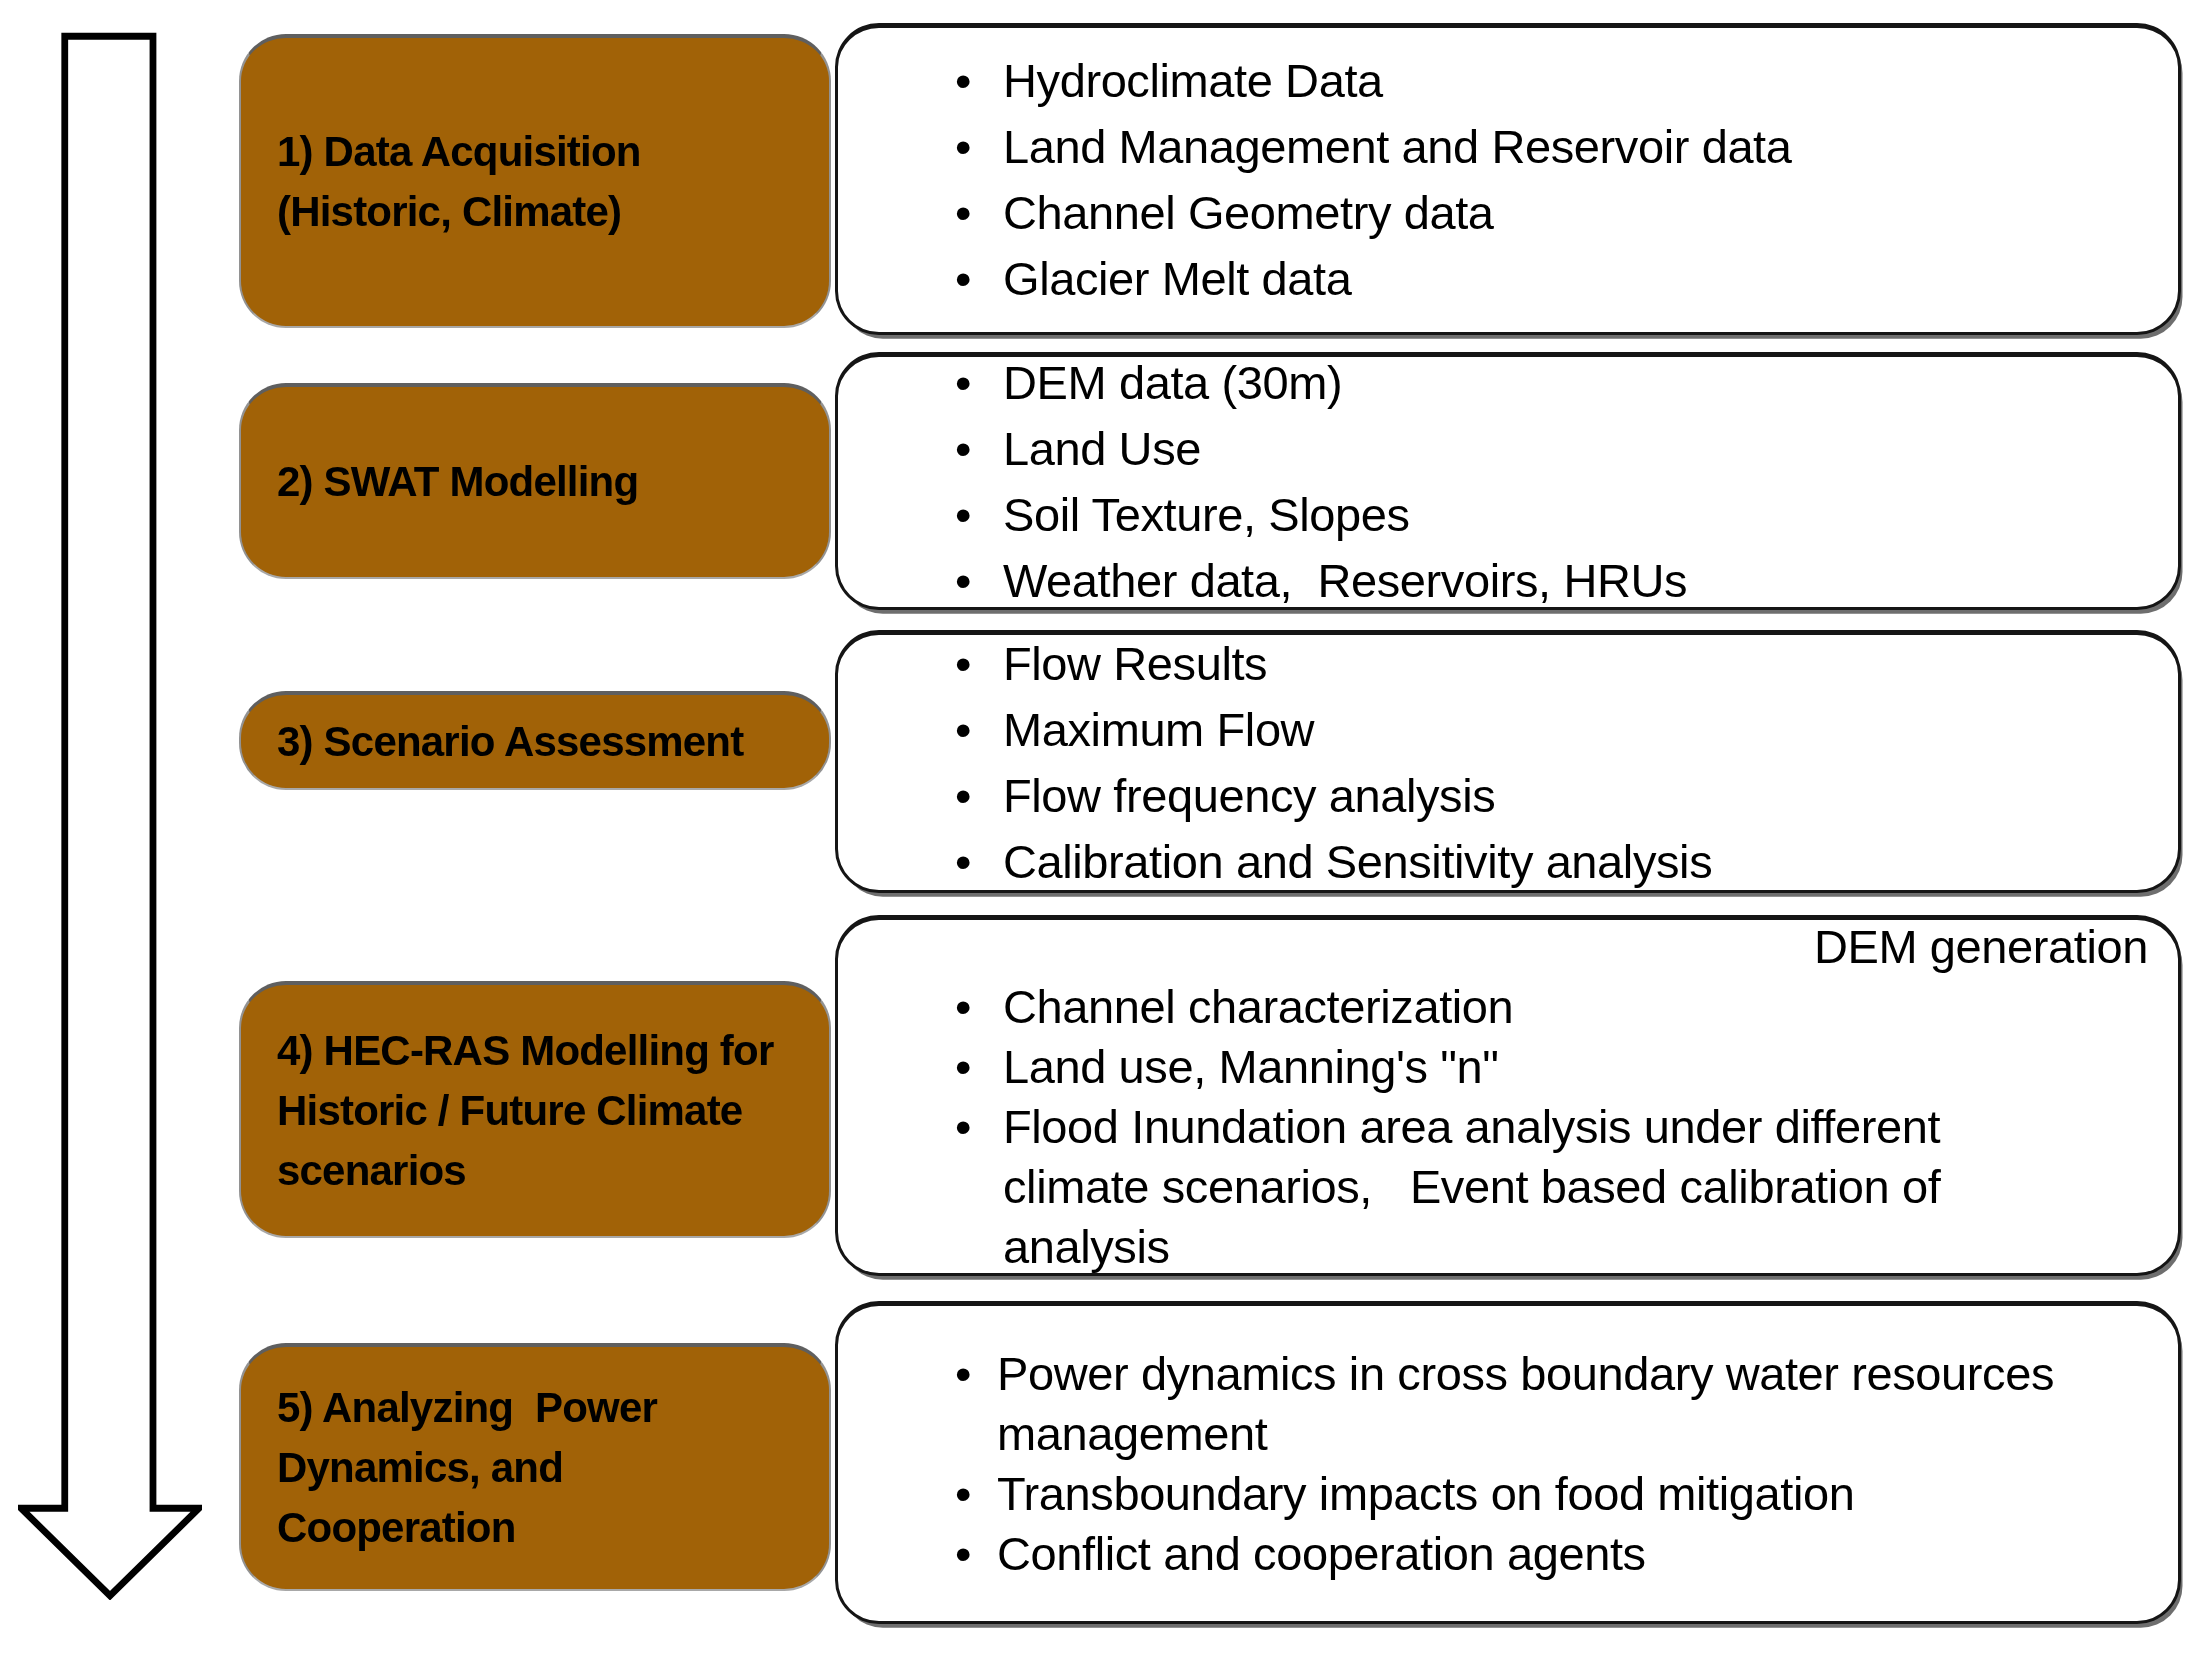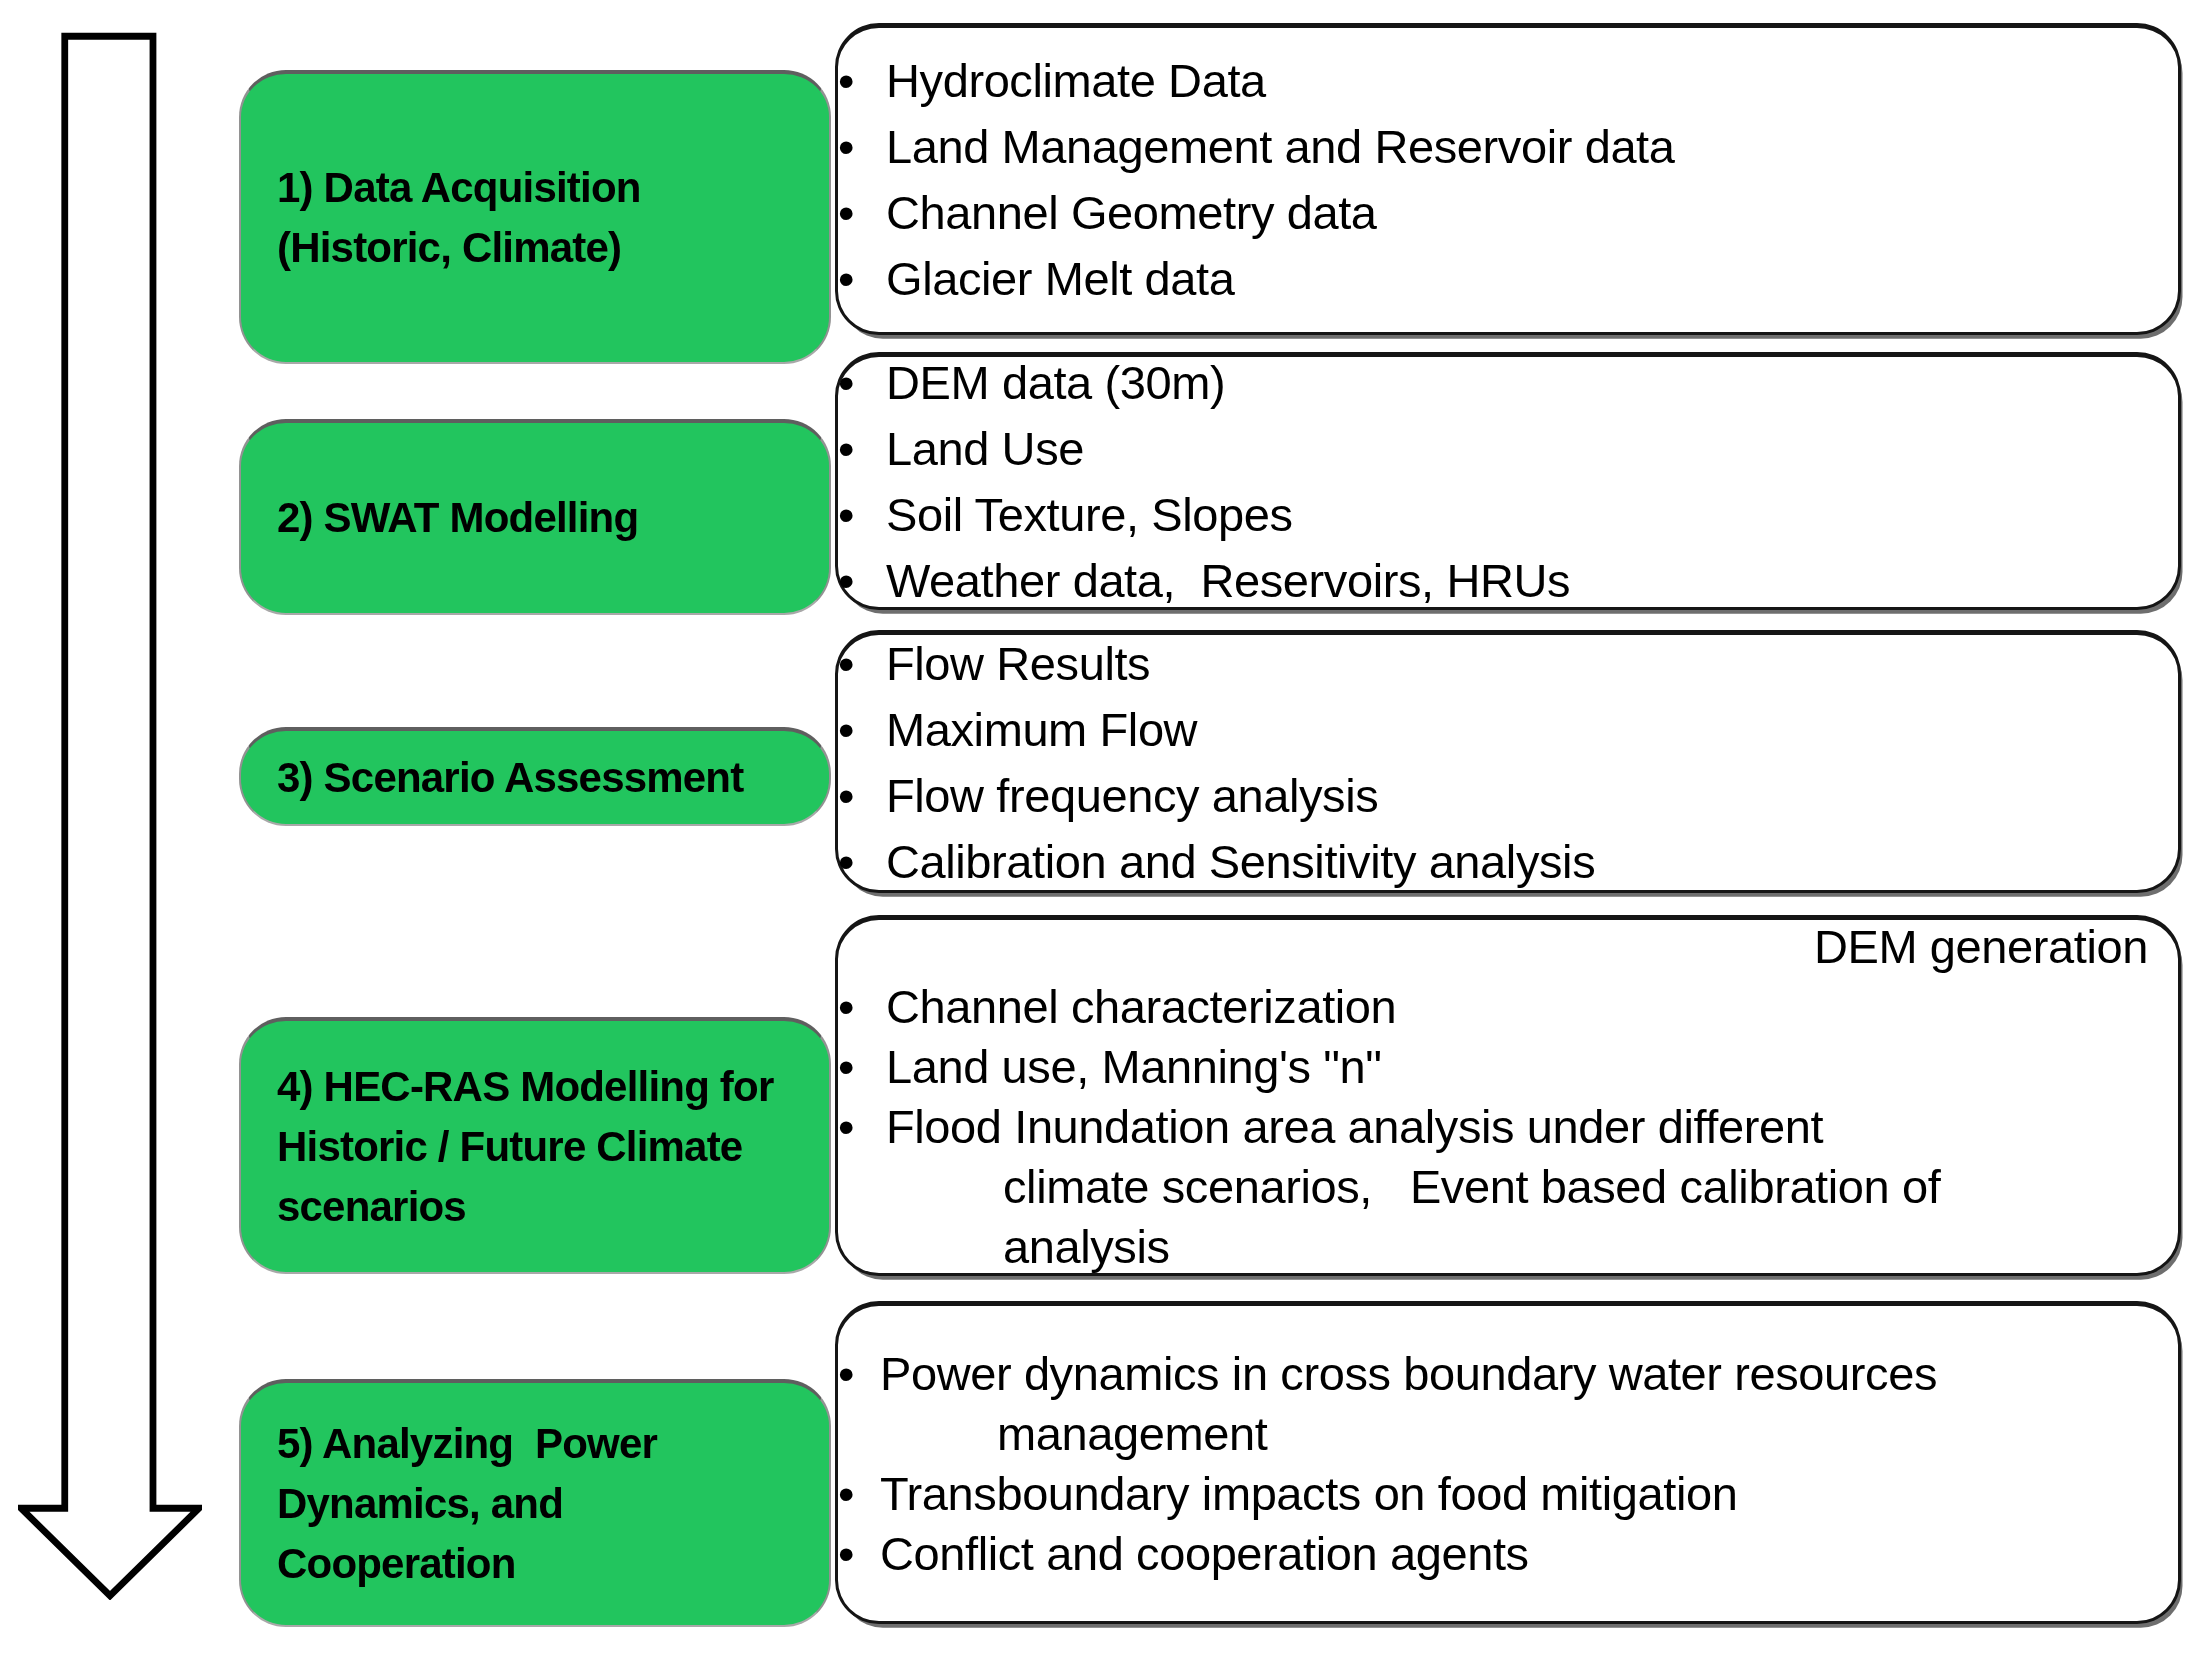--- a/index.html
+++ b/index.html
@@ -14,31 +14,30 @@
   }
   
   .arrow-svg { position: absolute; left: 18px; top: 32px; }
 
   
   .stage {
     position: absolute;
     left: 239px;
     width: 592px;
     box-sizing: border-box;
-    background: #22c55e;
+    background: #a16207;
     border: 2.3px solid #929292;
     border-top: 4.5px solid #5f5f5f;
     border-bottom-color: #a8a8a8;
     border-radius: 47px;
     display: flex;
     flex-direction: column;
     justify-content: center;
     padding-left: 36px;
     padding-right: 7.5px;
-    margin-top: 36px;
   }
   .stage-title-line {
     font-weight: bold;
     font-size: 42px;
     line-height: 60px;
     letter-spacing: -0.8px;
     white-space: pre-wrap;
   }
   .s1 { top: 34px;   height: 294px; }
   .s2 { top: 383px;  height: 196px; }
@@ -61,20 +60,21 @@
     flex-direction: column;
     justify-content: center;
   }
   .d1 { top: 22.6px;   height: 312px; }
   .d2 { top: 352px;  height: 258px; }
   .d3 { top: 630px;  height: 263px; }
   .d4 { top: 915px; height: 361px; }
   .d5 { top: 1301px; height: 323px; }
 
   .row {
+    padding-left: 117px;
     padding-right: 30px;
     font-size: 47px;
     line-height: 66px;
     letter-spacing: -0.4px;
     white-space: pre-wrap;
   }
   .d4 .row { line-height: 60px; }
   .d5 .row { line-height: 60px; }
   .row .bullet { display: inline-block; width: 48px; }
   .d5 .row .bullet { width: 42px; }

